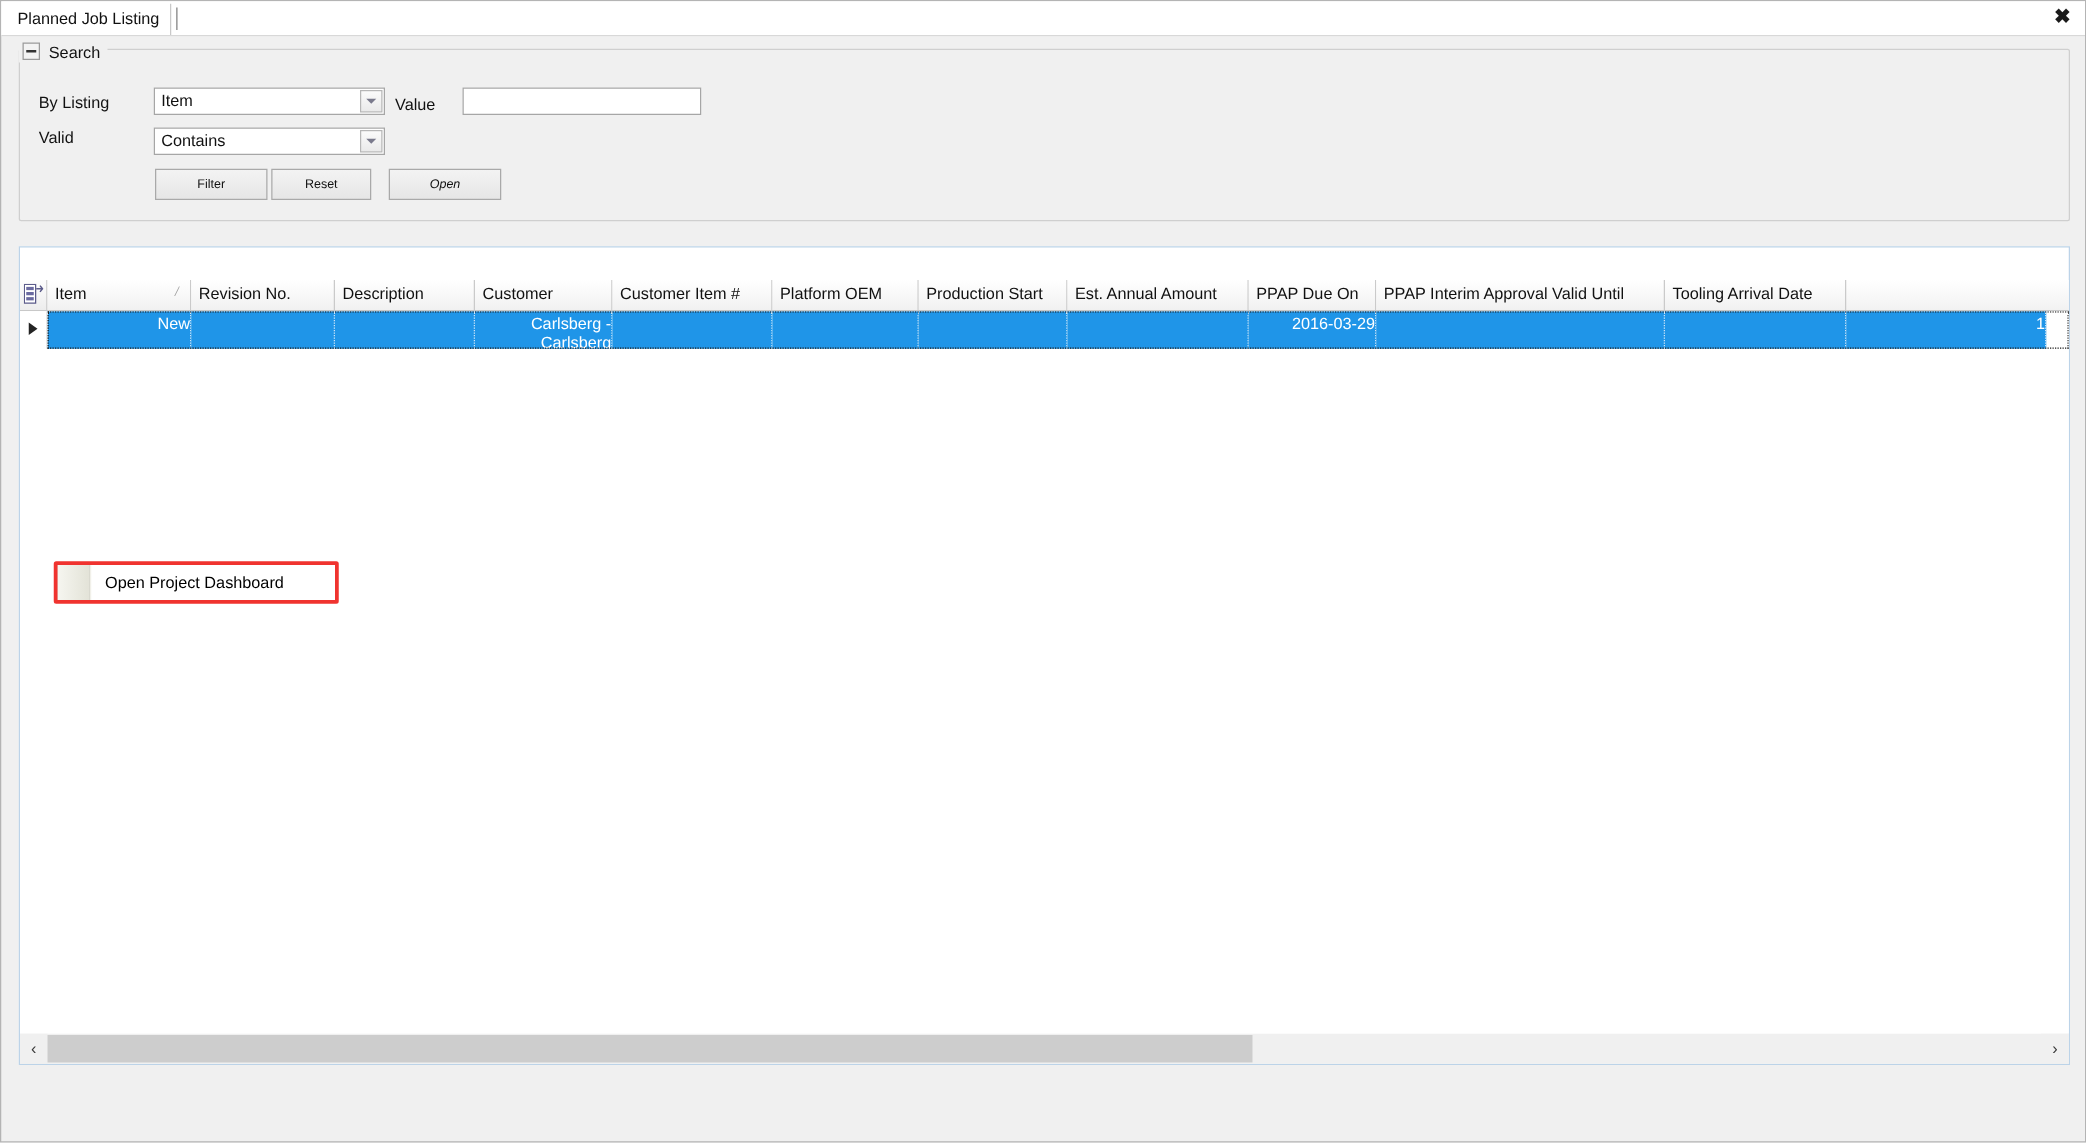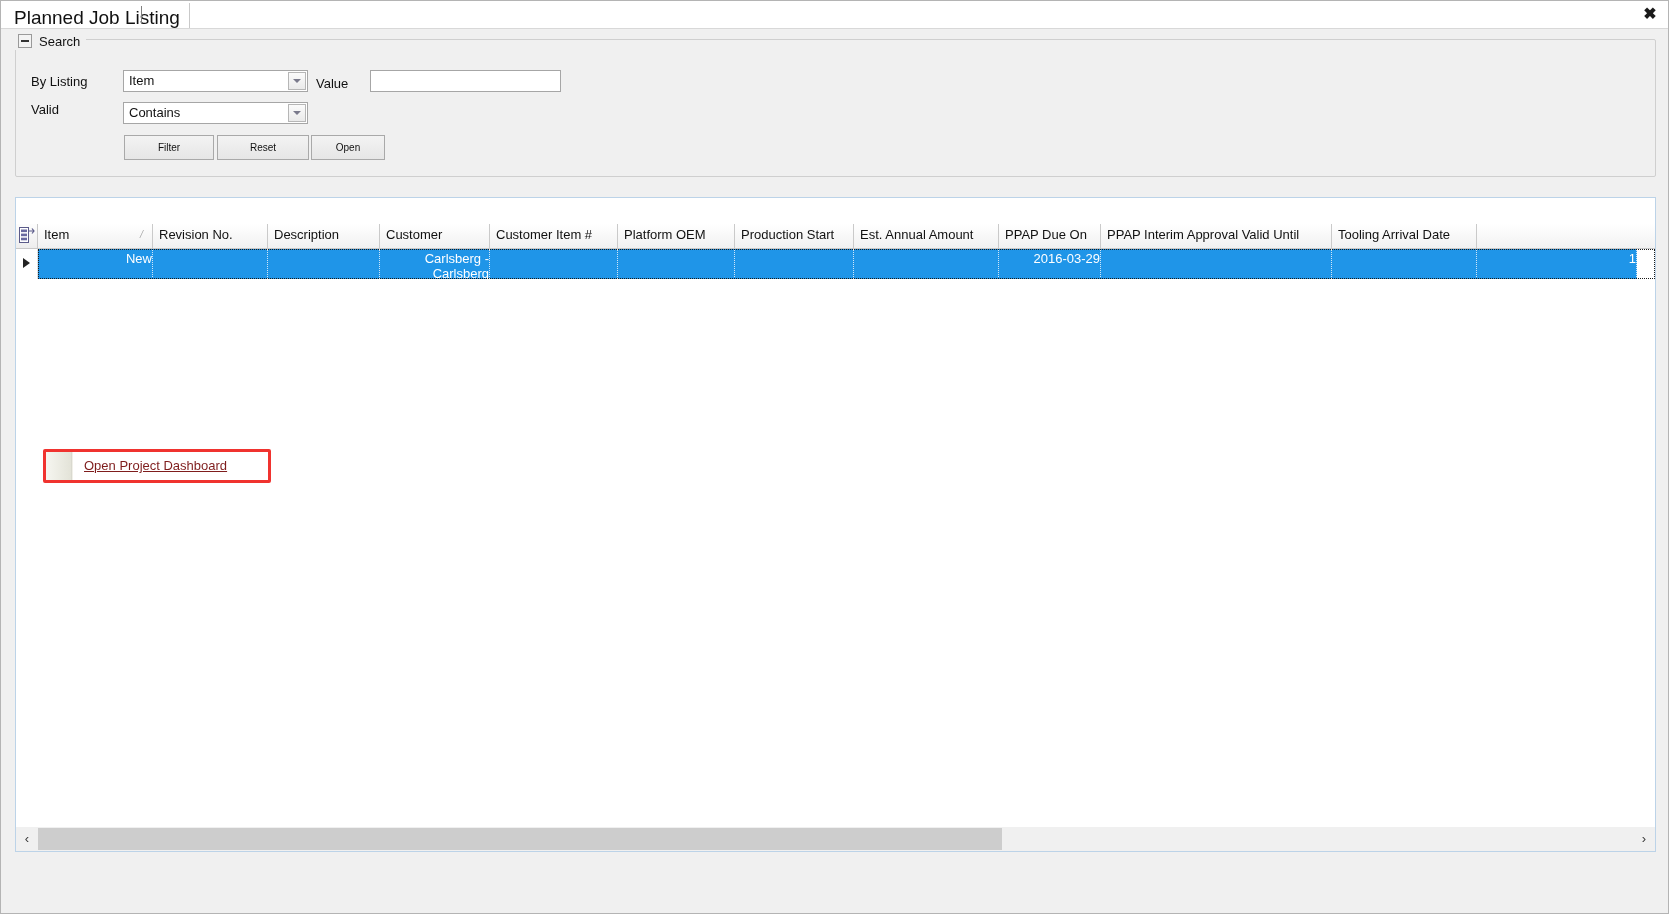--- a/index.html
+++ b/index.html
@@ -36,21 +36,21 @@
     height: 28px;
     background: #ffffff;
     border-bottom: 1px solid #d8d8d8;
     box-sizing: border-box;
   }
   #tab-active {
     position: absolute;
     left: 6px; top: 2px;
     height: 25px;
     padding: 4px 9px 0 7px;
-    font-size: 19px;
+    font-size: 13px;
     color: #111;
     background: #ffffff;
     border-right: 1px solid #c9c9c9;
     box-sizing: border-box;
     white-space: nowrap;
   }
   #tab-caret {
     position: absolute;
     left: 140px; top: 5px;
     width: 1px; height: 18px;
@@ -365,27 +365,26 @@
     border-right: 1px solid #d9d9cf;
     box-sizing: border-box;
   }
   #context-menu-item {
     position: absolute;
     left: 27px; top: 0;
     right: 0;
     height: 28px;
     background: #ffffff;
     font-size: 13px;
-    color: #7f1d1d;
+    color: #000000;
     line-height: 28px;
     padding-left: 11px;
     white-space: nowrap;
     cursor: pointer;
     box-sizing: border-box;
-    text-decoration: underline;
   }
   #context-menu-highlight {
     position: absolute;
     left: 42px; top: 448px;
     width: 228px;
     height: 34px;
     border: 3px solid #f0332f;
     border-radius: 2px;
     box-sizing: border-box;
     pointer-events: none;
@@ -423,22 +422,22 @@
   <input class="txt" style="left: 369px; top: 69px; width: 191px;" type="text" placeholder="">
 
   <span class="form-label" style="left:30px; top:101px;">Valid</span>
 
   <div class="combo" style="left:122px; top:101px; width:185px;">
     <span class="combo-text">Contains</span>
     <span class="combo-btn"></span>
   </div>
 
   <div class="btn" style="left:123px; top:134px; width:90px;">Filter</div>
-  <div class="btn" style="left:216px; top:134px; width:92px;">Reset</div>
-  <div class="btn" style="left:310px; top:134px; width:74px;">Open</div>
+  <div class="btn" style="left:216px; top:134px; width:80px;">Reset</div>
+  <div class="btn" style="left:310px; top:134px; width:90px;font-style:italic;">Open</div>
 
   <div id="grid-panel">
 
 
     <div id="grid-header">
       <div id="grid-corner">
         <svg id="grid-corner-icon" viewBox="0 0 16 17">
           <rect x="0.5" y="0.5" width="9" height="15" fill="#ffffff" stroke="#5b5b8a" stroke-width="1"></rect>
           <rect x="2" y="2.5" width="6" height="2.6" fill="#6a6aa0"></rect>
           <rect x="2" y="6.6" width="6" height="2.6" fill="#6a6aa0"></rect>

